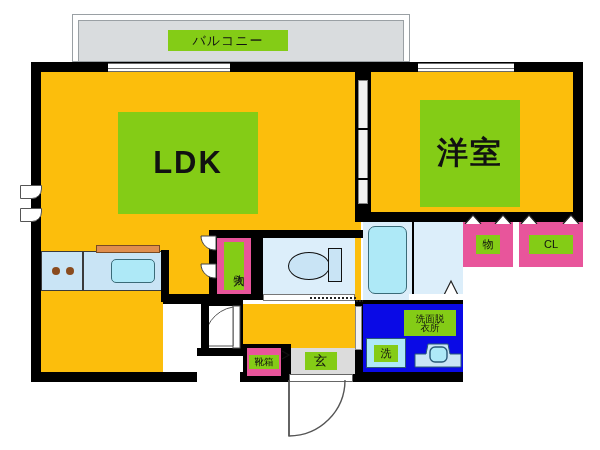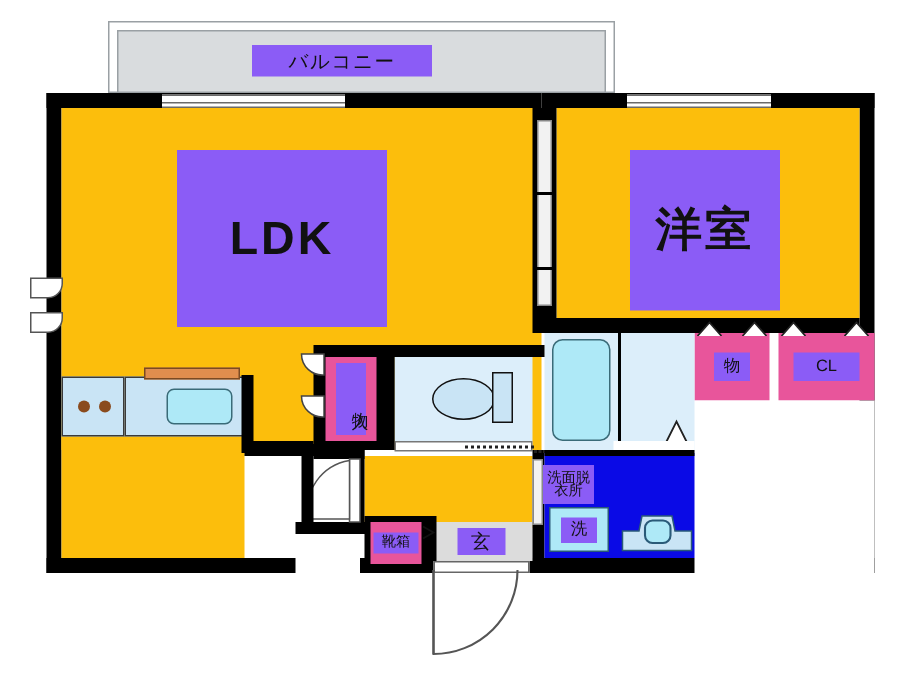--- a/index.html
+++ b/index.html
@@ -27,21 +27,21 @@
   .fill-genkan { background: #DCDCDC; }      
   .fill-balc   { background: #D9DCDE; }      
   .fill-white  { background: #ffffff; }
 
   
   .wall { background: #000000; }
   .thinline { background: #000000; }
 
   
   .label {
-    background: #8b5cf6;
+    background: #84cc16;
     color: #111111;
     text-align: center;
     line-height: 1.05;
     white-space: nowrap;
     font-weight: 700;
   }
   .label-big { font-size: 31px; letter-spacing: 2px; }
   .label-mid { font-size: 13px; letter-spacing: 1px; font-weight: 400;}
   .label-sm  { font-size: 11px; font-weight: 400; }
   .label-xs  { font-size: 9.5px; font-weight: 400; line-height: 1.0; }
@@ -141,21 +141,21 @@
   <div class="abs wall" style="left:573px; top:222px; width:10px; height:160px;"></div>
 
   <div class="abs wall" style="left:31px; top:372px; width:166px; height:10px;"></div>
 
   <div class="abs wall" style="left:240px; top:372px; width:343px; height:10px;"></div>
 
   <div class="abs fill-room" style="left:41px; top:72px; width:320px; height:228px;"></div>
   <div class="abs fill-room" style="left:41px; top:272px; width:122px; height:100px;"></div>
   <div class="abs fill-room" style="left:163px; top:272px; width:46px; height:32px;"></div>
 
-  <div class="abs label room-name" style="left:118px; top:100px; width:140px; height:118px;">
+  <div class="abs label room-name" style="left:118px; top:112px; width:140px; height:102px;">
     <div class="label-big">LDK</div>
   </div>
 
   <div class="abs window" style="left:108px; top:63px; width:122px; height:9px;"></div>
 
   <div class="abs fill-white" style="left:20px; top:185px; width:22px; height:14px; border:1px solid #555; border-radius:0 0 10px 0;"></div>
   <div class="abs fill-white" style="left:20px; top:208px; width:22px; height:14px; border:1px solid #555; border-radius:0 0 10px 0;"></div>
 
   <div class="fx counter" style="left:41px; top:251px; width:42px; height:40px;"></div>
   <div class="fx burner" style="left:52px; top:267px; width:8px; height:8px;"></div>
@@ -245,21 +245,21 @@
   </svg>
 
   <div class="abs fill-white" style="left:289px; top:374px; width:64px; height:8px; border:1px solid #666;"></div>
   <svg class="abs door-sw" style="left:285px; top:380px; width:72px; height:62px;" viewBox="0 0 72 62">
     <path d="M4,0 L4,56 A56,56 0 0 0 60,0" fill="none" stroke="#555" stroke-width="1.4"></path>
     <line x1="4" y1="0" x2="4" y2="56" stroke="#555" stroke-width="1.4"></line>
   </svg>
 
   <div class="abs wall" style="left:355px; top:300px; width:8px; height:72px;"></div>
   <div class="abs fill-wash" style="left:363px; top:302px; width:100px; height:70px;"></div>
-  <div class="abs label label-xs room-name" style="left:362px; top:310px; width:34px; height:26px;text-align:right;">
+  <div class="abs label label-xs room-name" style="left:404px; top:310px; width:52px; height:26px;text-align:right;">
     <div>洗面脱</div>
     <div>衣所</div>
   </div>
 
   <div class="abs dashline" style="left:356px; top:300px; width:8px; height:0; border-top:2px dotted #222;"></div>
   <div class="abs slider-v" style="left:355px; top:306px; width:7px; height:44px;"></div>
 
   <div class="fx washer" style="left:366px; top:338px; width:40px; height:30px;"></div>
   <div class="abs label label-sm" style="left:374px; top:345px; width:24px; height:17px; line-height:17px;">洗</div>
 

